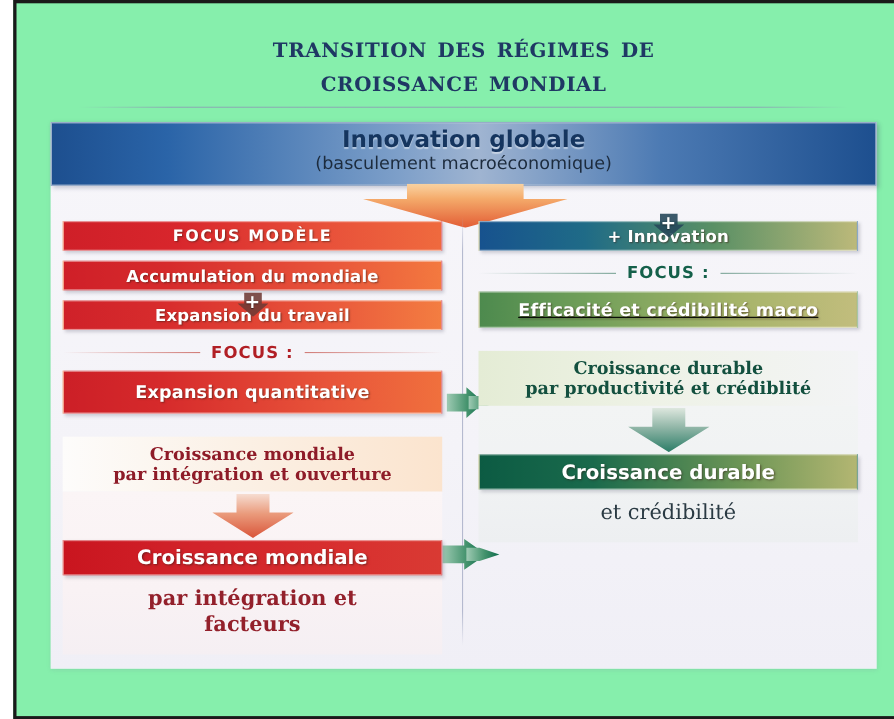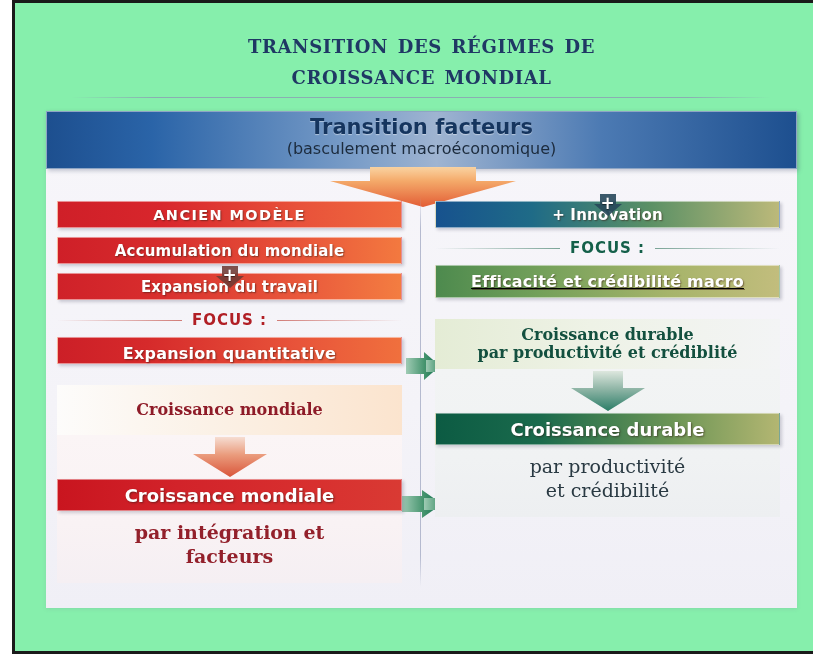--- a/index.html
+++ b/index.html
@@ -247,21 +247,21 @@
 
   <div class="title-wrap">
     <div class="title-line">Transition des Régimes de</div>
     <div class="title-line">Croissance Mondial</div>
   </div>
   <div class="title-rule"></div>
 
   <div class="card">
 
     <div class="banner">
-      <div class="banner-title">Transition facteurs</div>
+      <div class="banner-title">Innovation globale</div>
       <div class="banner-sub">(basculement macroéconomique)</div>
     </div>
 
     <svg class="arrow-big" viewBox="0 0 186 40">
       <defs>
         <linearGradient id="ogrd" x1="0" y1="0" x2="0" y2="1">
           <stop offset="0%" stop-color="#fbd3a0"></stop>
           <stop offset="35%" stop-color="#f4a765"></stop>
           <stop offset="100%" stop-color="#e2582f"></stop>
         </linearGradient>
@@ -283,21 +283,21 @@
       <polygon points="20,9 30,9 44,15 30,21 20,21" fill="url(#ggrd1)"></polygon>
     </svg>
 
     <svg class="chev" style="left:356px; top:377px; width:54px; height:32px;" viewBox="0 0 54 32">
       <polygon points="0,8 20,8 20,2 40,16 20,30 20,24 0,24" fill="url(#ggrd1)"></polygon>
       <polygon points="22,10 34,10 52,16 34,22 22,22" fill="url(#ggrd1)"></polygon>
     </svg>
 
     <div class="col col-left">
       <div class="bar head g-red-head">
-        <span>ANCIEN MODÈLE</span>
+        <span>FOCUS MODÈLE</span>
       </div>
       <div class="row-pair">
         <div class="bar g-red-1">
           <span>Accumulation du mondiale</span>
         </div>
       </div>
       <div class="row-pair">
         <div class="plus-wrap">
           <svg width="28" height="22" viewBox="0 0 28 22">
             <polygon points="6,0 22,0 22,10 28,10 14,22 0,10 6,10" fill="#6e3a34" opacity="0.88"></polygon>
@@ -308,28 +308,29 @@
           <span>Expansion du travail</span>
         </div>
       </div>
 
       <div class="focus-row">
         <div class="focus-rule red"></div>
         <div class="focus-label red">FOCUS :</div>
         <div class="focus-rule red r"></div>
       </div>
 
-      <div class="bar g-red-3" style="height:27px;align-items:flex-end;">
+      <div class="bar g-red-3" style="height:39px;">
         <span style="font-size:16px;">Expansion quantitative</span>
       </div>
 
       <div style="height:12px;"></div>
 
       <div class="sum-head left">
         <div class="l">Croissance mondiale</div>
+        <div class="l">par intégration et ouverture</div>
       </div>
 
       <div class="panel-body left">
         <div class="mid-arrow-wrap">
           <svg style="position:absolute; left:50%; margin-left:-37px; top:2px;" width="74" height="40" viewBox="0 0 74 40">
             <defs>
               <linearGradient id="ogrd2" x1="0" y1="0" x2="0" y2="1">
                 <stop offset="0%" stop-color="#f6ddd2"></stop>
                 <stop offset="45%" stop-color="#ea9b7c"></stop>
                 <stop offset="100%" stop-color="#d9553a"></stop>
@@ -388,20 +389,19 @@
                 <stop offset="100%" stop-color="#2b7d67"></stop>
               </linearGradient>
             </defs>
             <polygon points="22,0 52,0 52,17 74,17 37,40 0,17 22,17" fill="url(#ggrd2)"></polygon>
           </svg>
         </div>
         <div class="result-bar right">
           <span>Croissance durable</span>
         </div>
         <div class="result-text right">
-          <div>par productivité</div>
           <div>et crédibilité</div>
         </div>
       </div>
     </div>
 
   </div>
 </div>
 
 </body></html>

